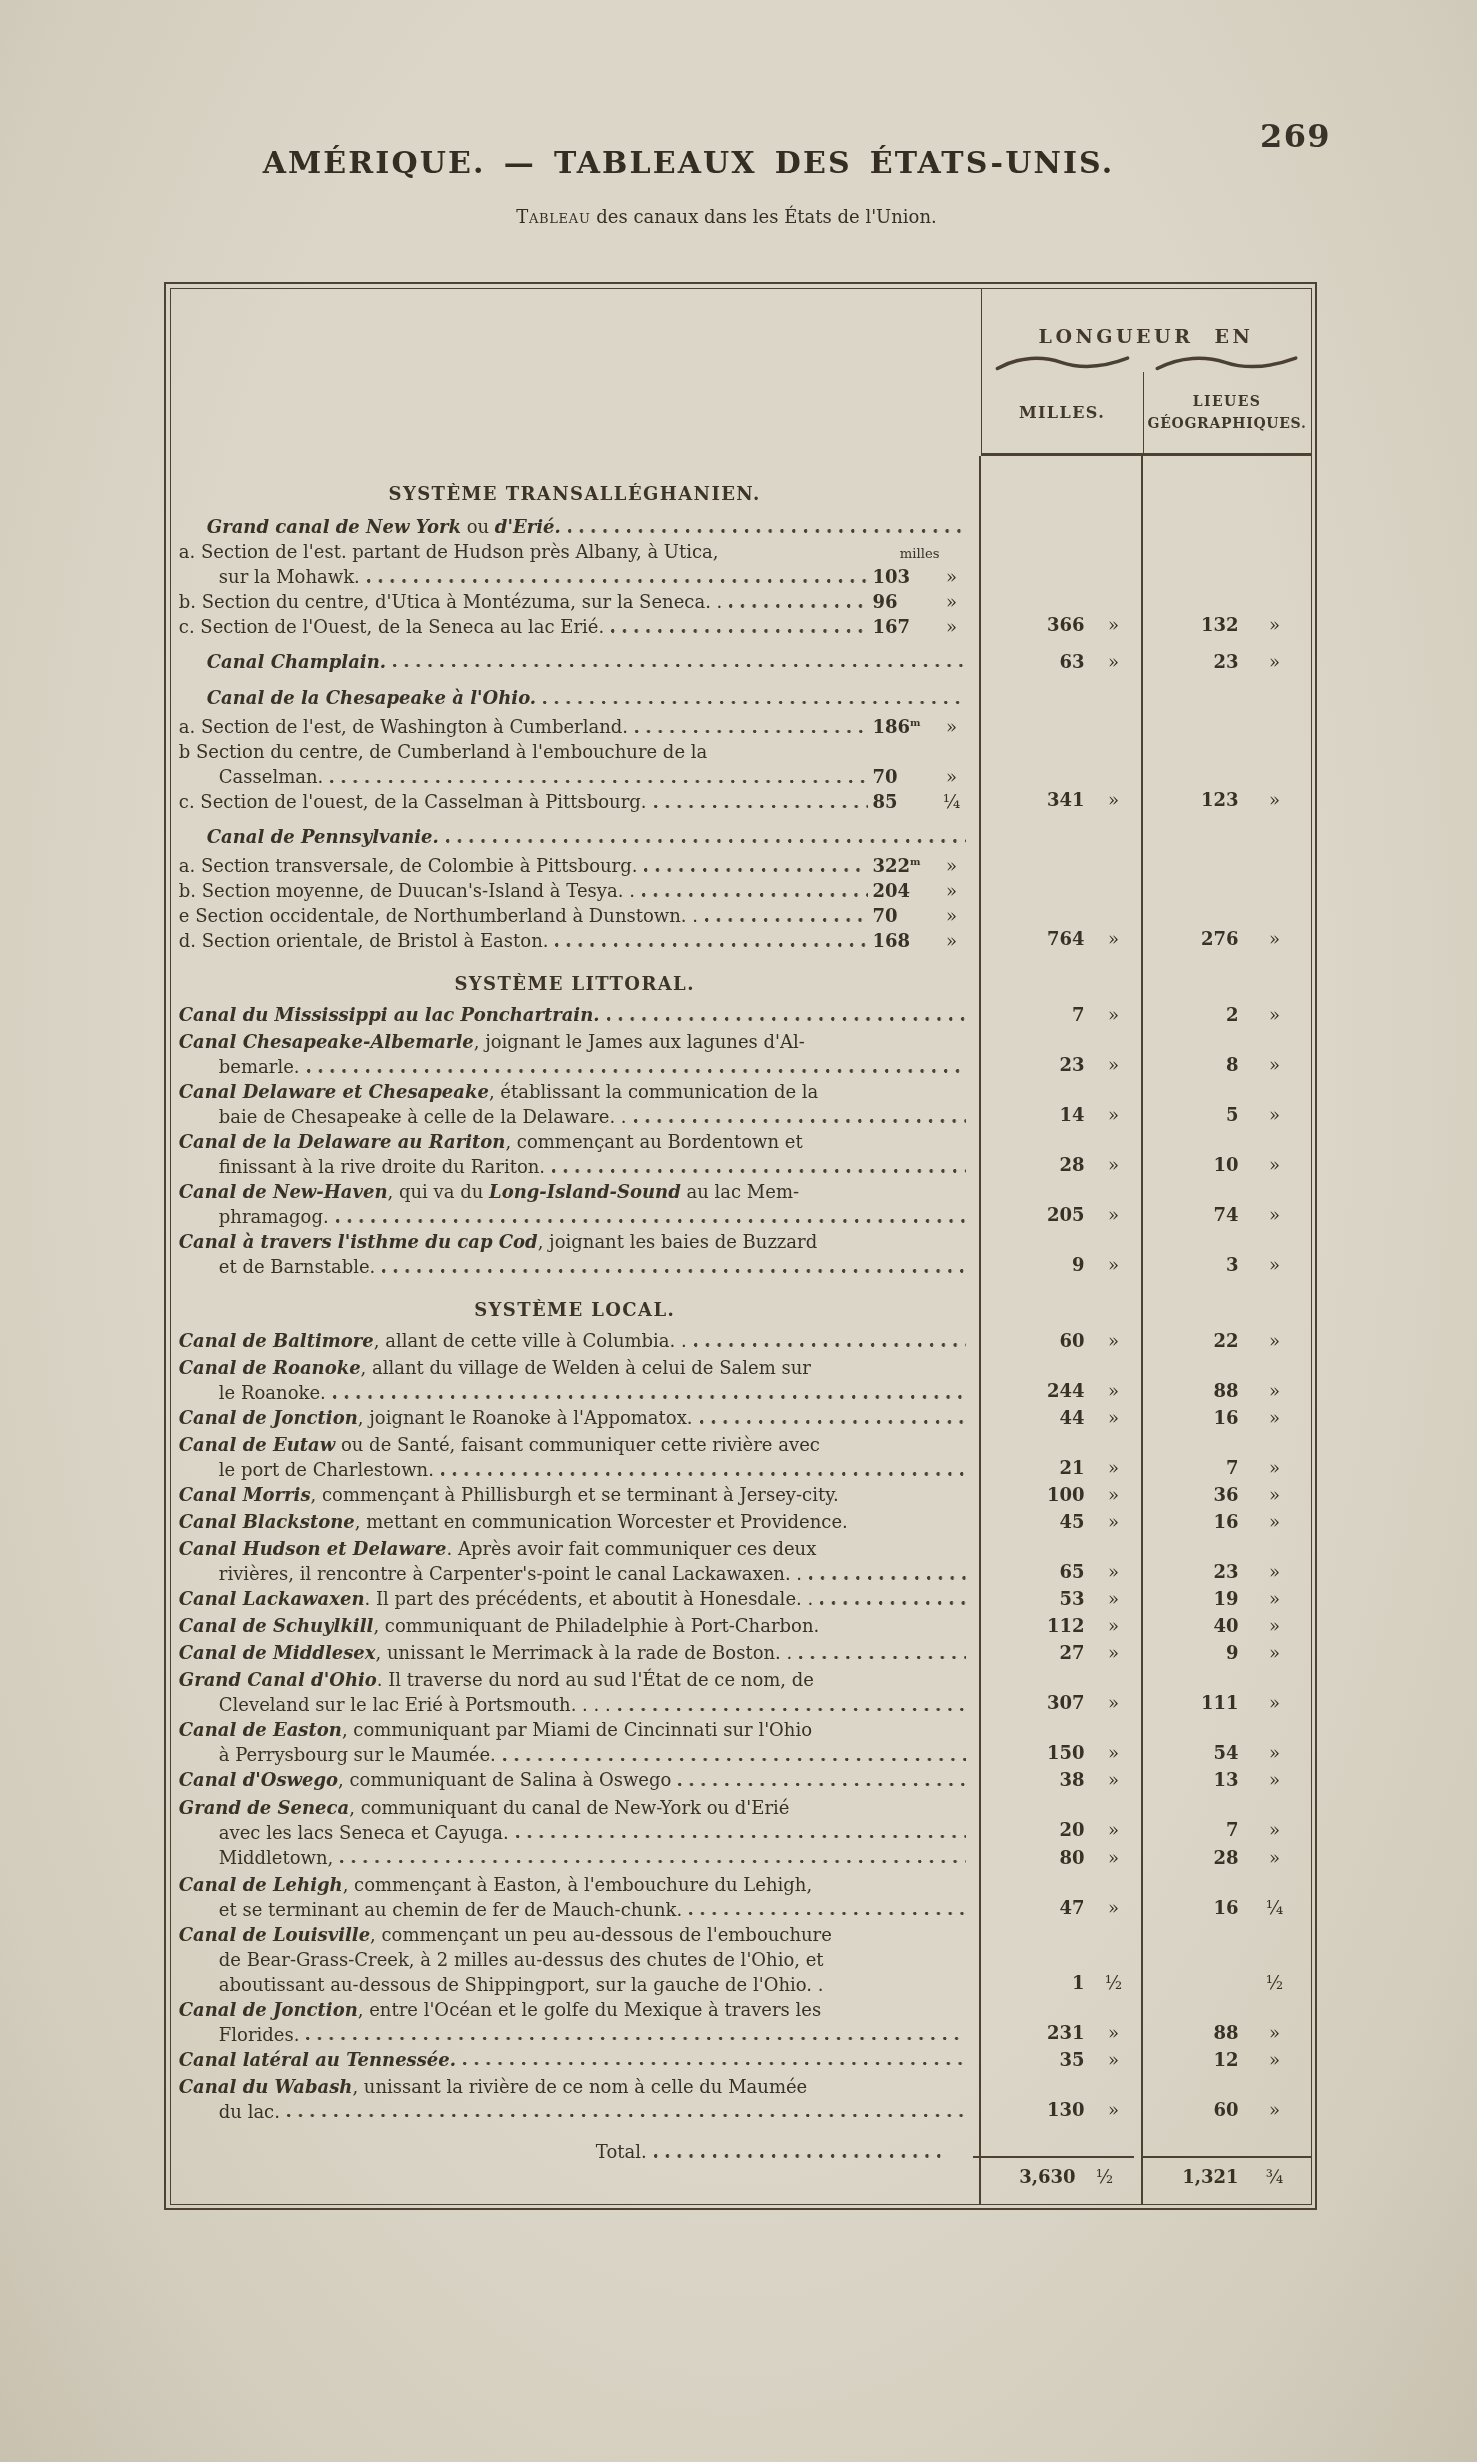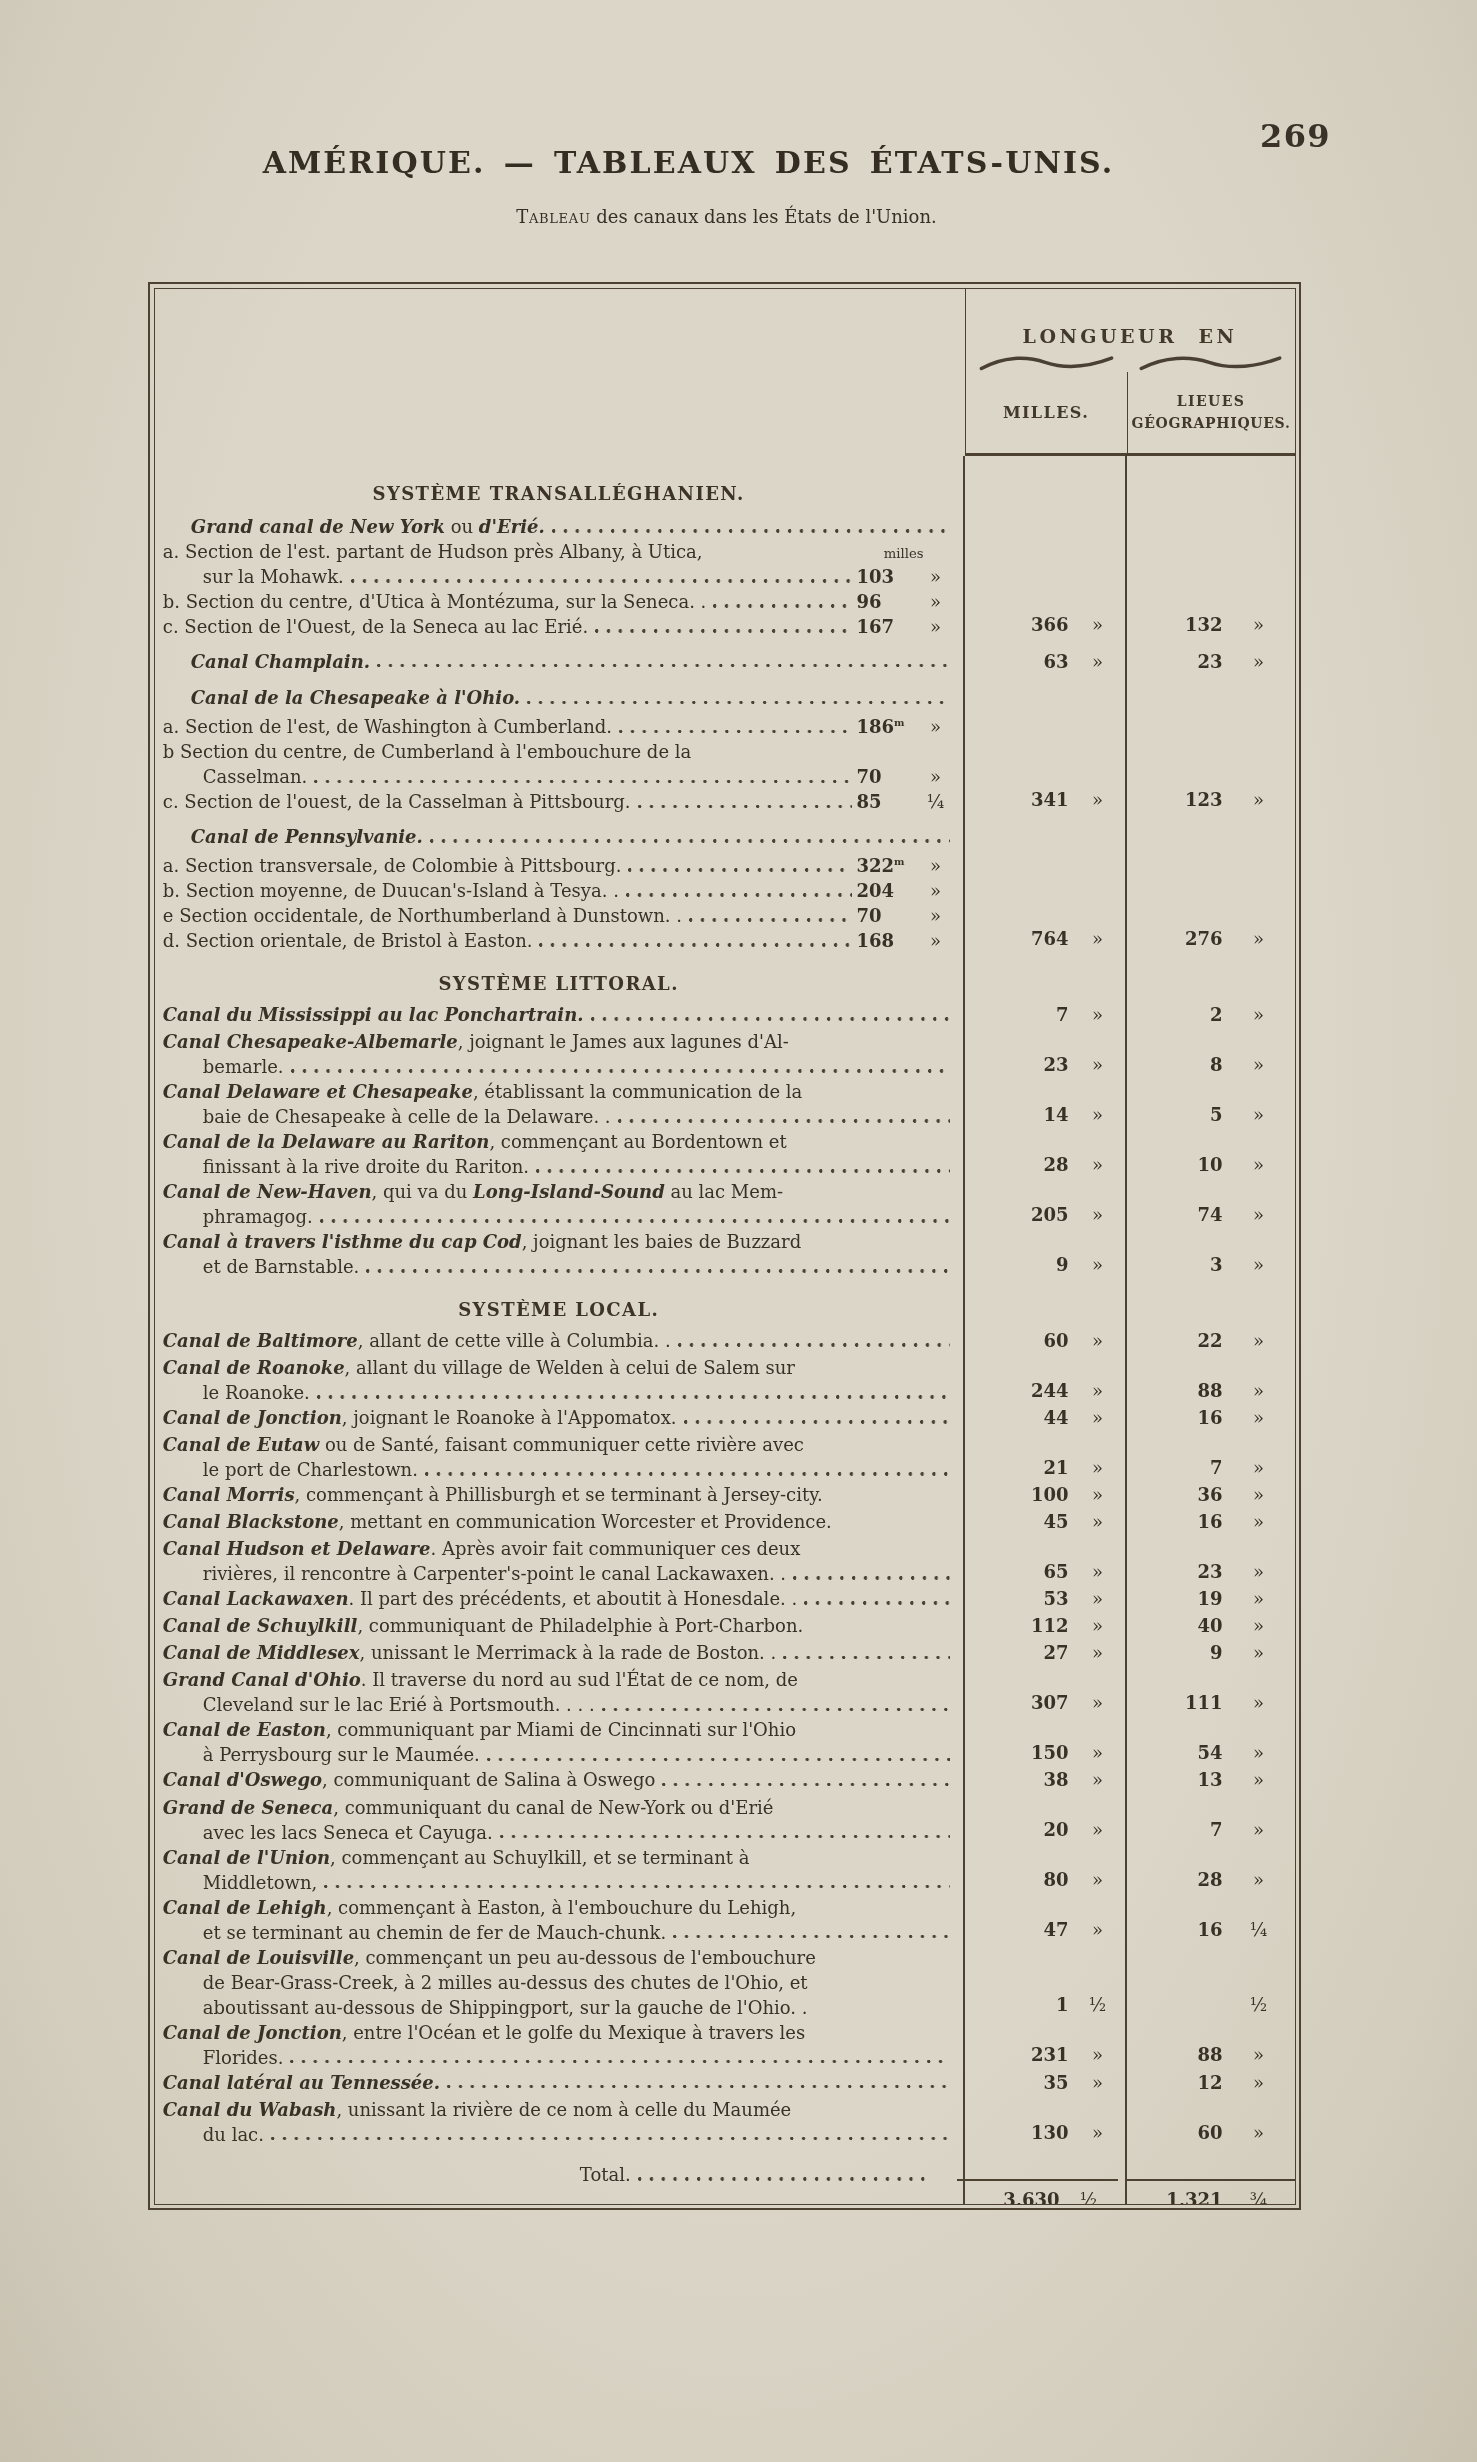--- a/index.html
+++ b/index.html
@@ -20,21 +20,21 @@
     position:absolute;top:117px;right:147px;
     font-size:32px;font-weight:700;letter-spacing:1.4px;color:#3a3128;
   }
   .subtitle{
     position:absolute;top:206px;left:0;width:1453px;text-align:center;
     font-size:18px;color:#382f24;
   }
   .subtitle .sc{font-variant:small-caps;letter-spacing:0.7px;}
   
   .frame{
-    position:absolute;left:148px;top:282px;width:1153px;height:1928px;
+    position:absolute;left:164px;top:282px;width:1153px;height:1928px;
     border:2.1px solid #4d4232;padding:3.5px;box-sizing:border-box;
   }
   .frame-inner{
     border:1.4px solid #4d4232;width:100%;height:100%;box-sizing:border-box;
     display:flex;flex-direction:column;overflow:hidden;
   }
   
   .thead{display:grid;grid-template-columns:1fr 330px;height:167px;flex:0 0 auto;}
   .thead .blank{}
   .lg-head{border-left:1.4px solid #4d4232;border-bottom:3.5px solid #4d4232;display:flex;flex-direction:column;}
@@ -476,21 +476,20 @@
               <span class="vnum">20</span>
               <span class="vsym">»</span>
             </div>
             <div class="num-cell lieues-cell">
               <span class="vnum">7</span>
               <span class="vsym">»</span>
             </div>
           </div>
           <div class="row entry-row">
             <div class="des">
-              <div class="line ind0"><span class="seg it">Canal de l'Union</span><span class="seg">, commençant au Schuylkill, et se terminant à</span></div>
               <div class="line ind1"><span class="seg">Middletown,</span><span class="leader"></span></div>
             </div>
             <div class="num-cell milles-cell">
               <span class="vnum">80</span>
               <span class="vsym">»</span>
             </div>
             <div class="num-cell lieues-cell">
               <span class="vnum">28</span>
               <span class="vsym">»</span>
             </div>

